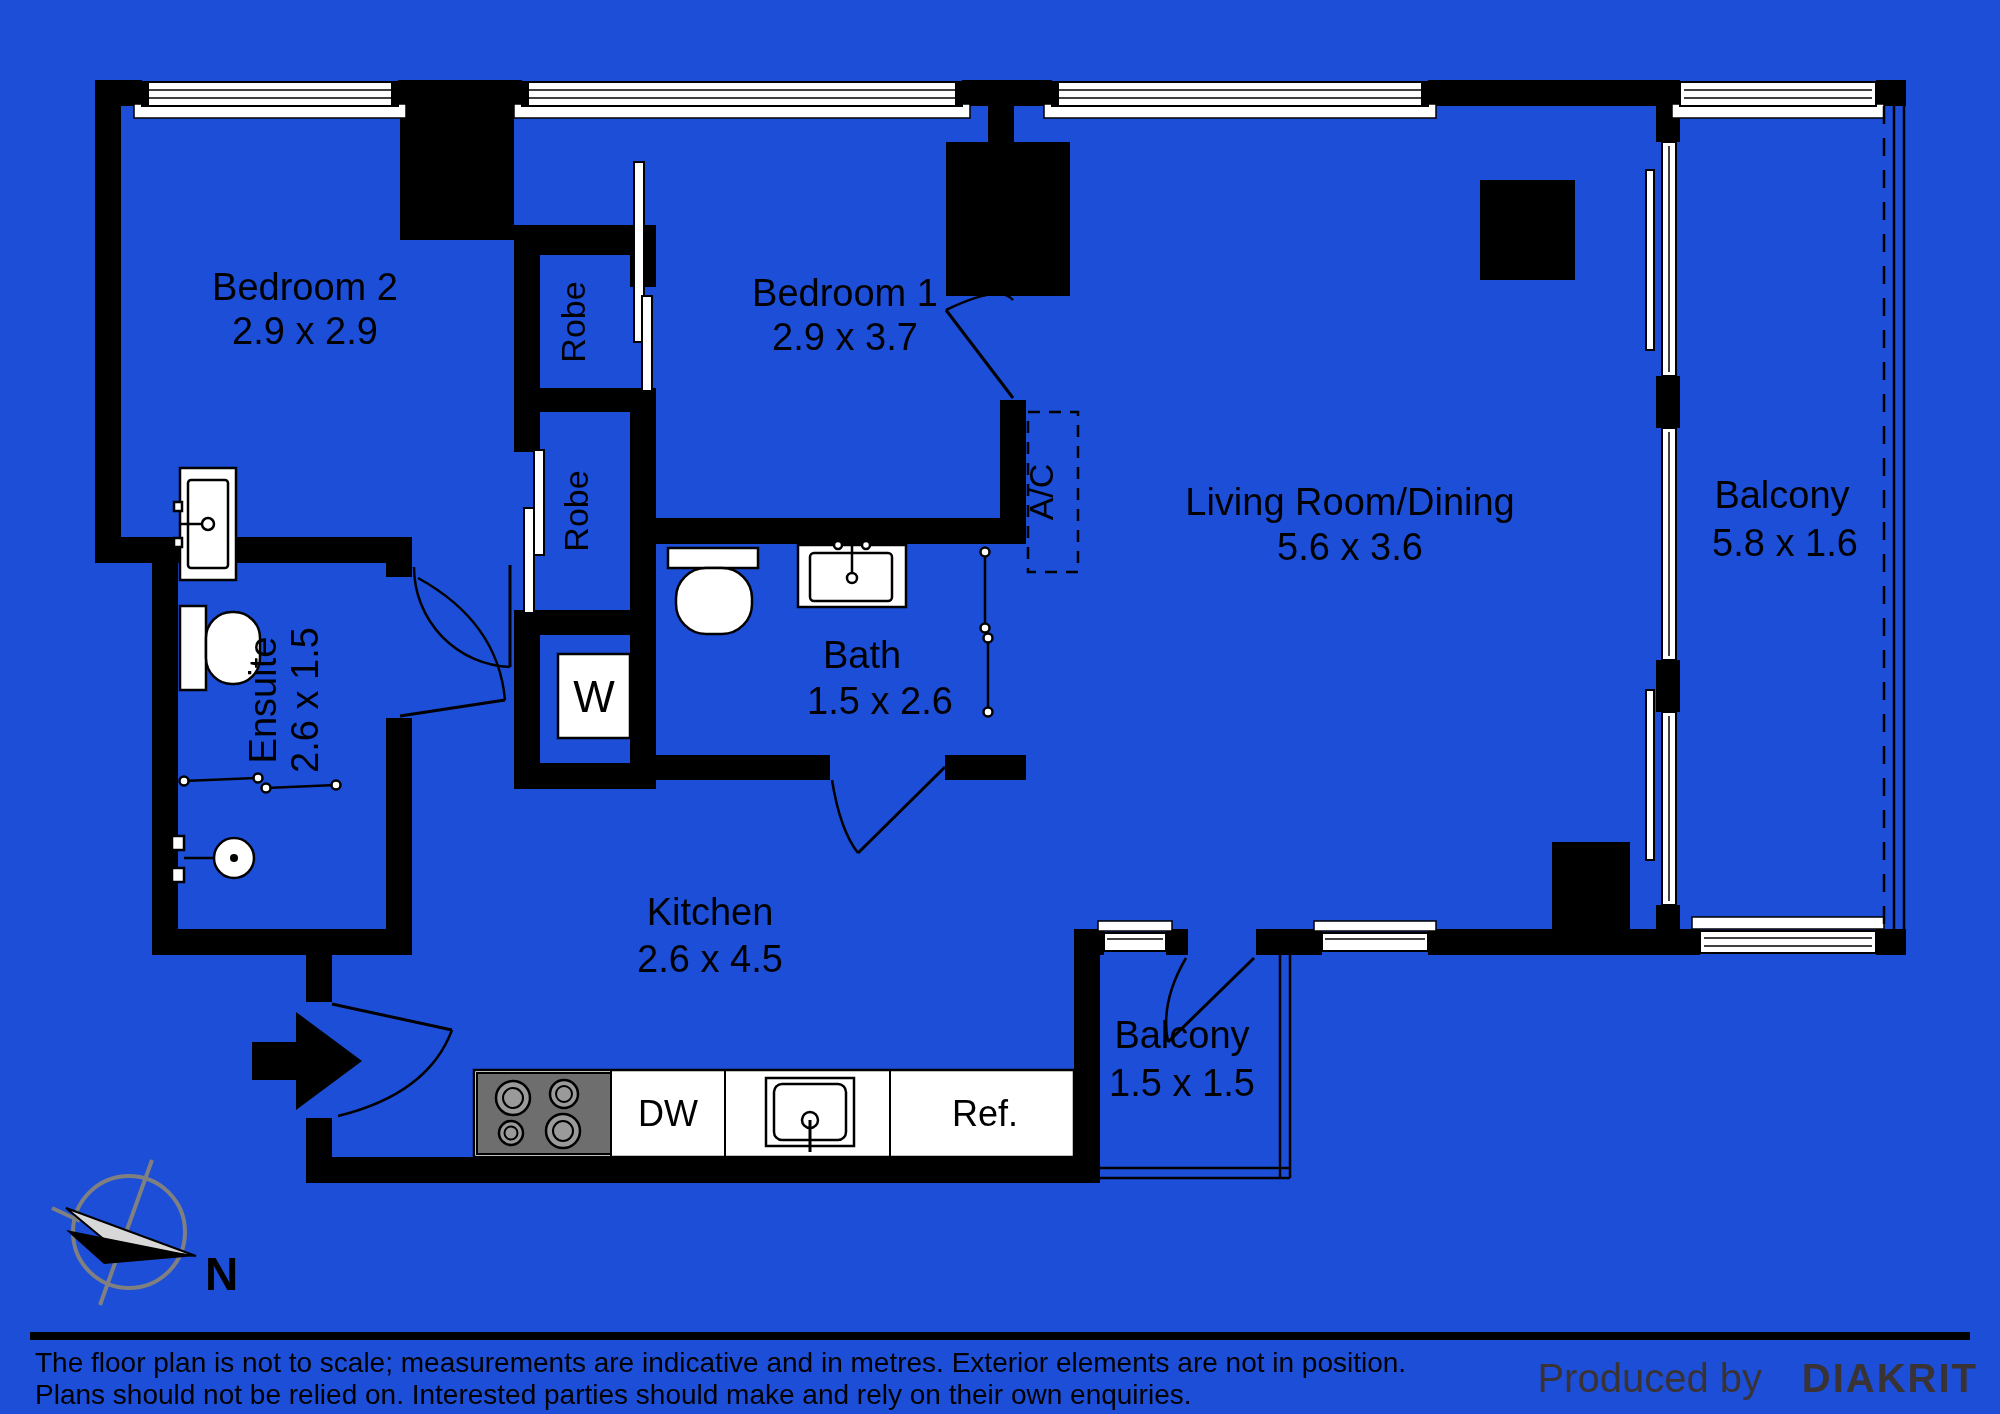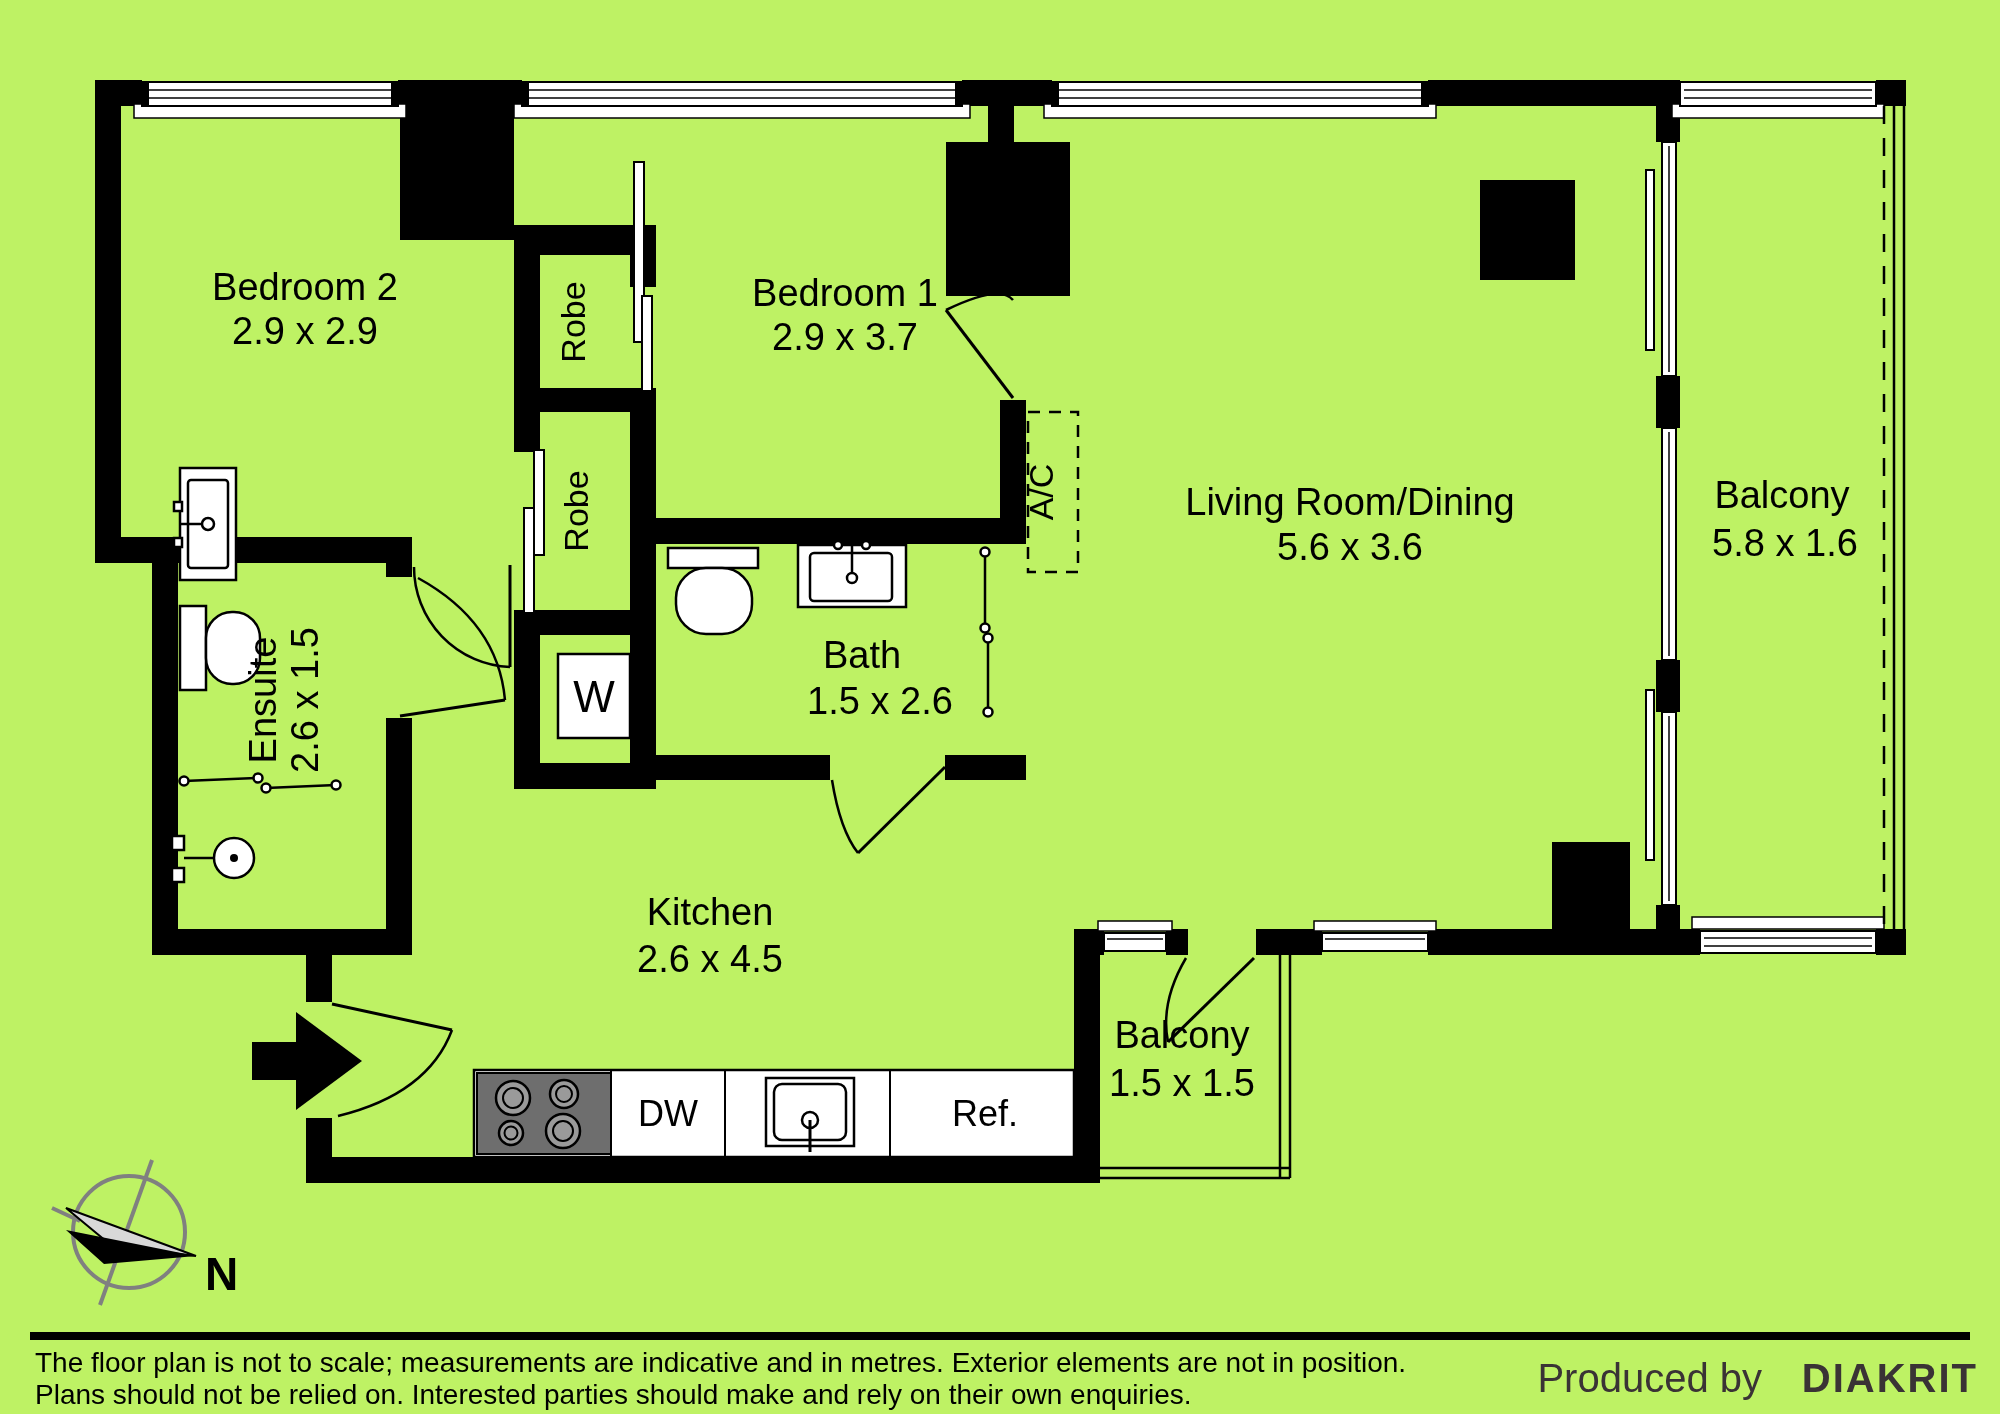--- a/index.html
+++ b/index.html
@@ -1,16 +1,16 @@
 <!DOCTYPE html>
 <html><head>
 <meta charset="utf-8">
 <style>
   html,body{margin:0;padding:0;background:#ffffff;}
-  .page{width:2000px;height:1414px;background:#bef264;position:relative;overflow:hidden;
+  .page{width:2000px;height:1414px;background:#1d4ed8;position:relative;overflow:hidden;
         font-family:"Liberation Sans",sans-serif;}
   svg{display:block}
   text{fill:#000;font-family:"Liberation Sans",sans-serif;}
   .room-name,.room-dims{font-size:38px;}
   .small-lbl{font-size:34px;}
   .appl-lbl{font-size:36px;}
   .w-lbl{font-size:44px;}
   .n-lbl{font-size:46px;font-weight:bold;}
   .disc{font-size:28px;}
   .credit{font-size:40px;fill:#3a3335;}

